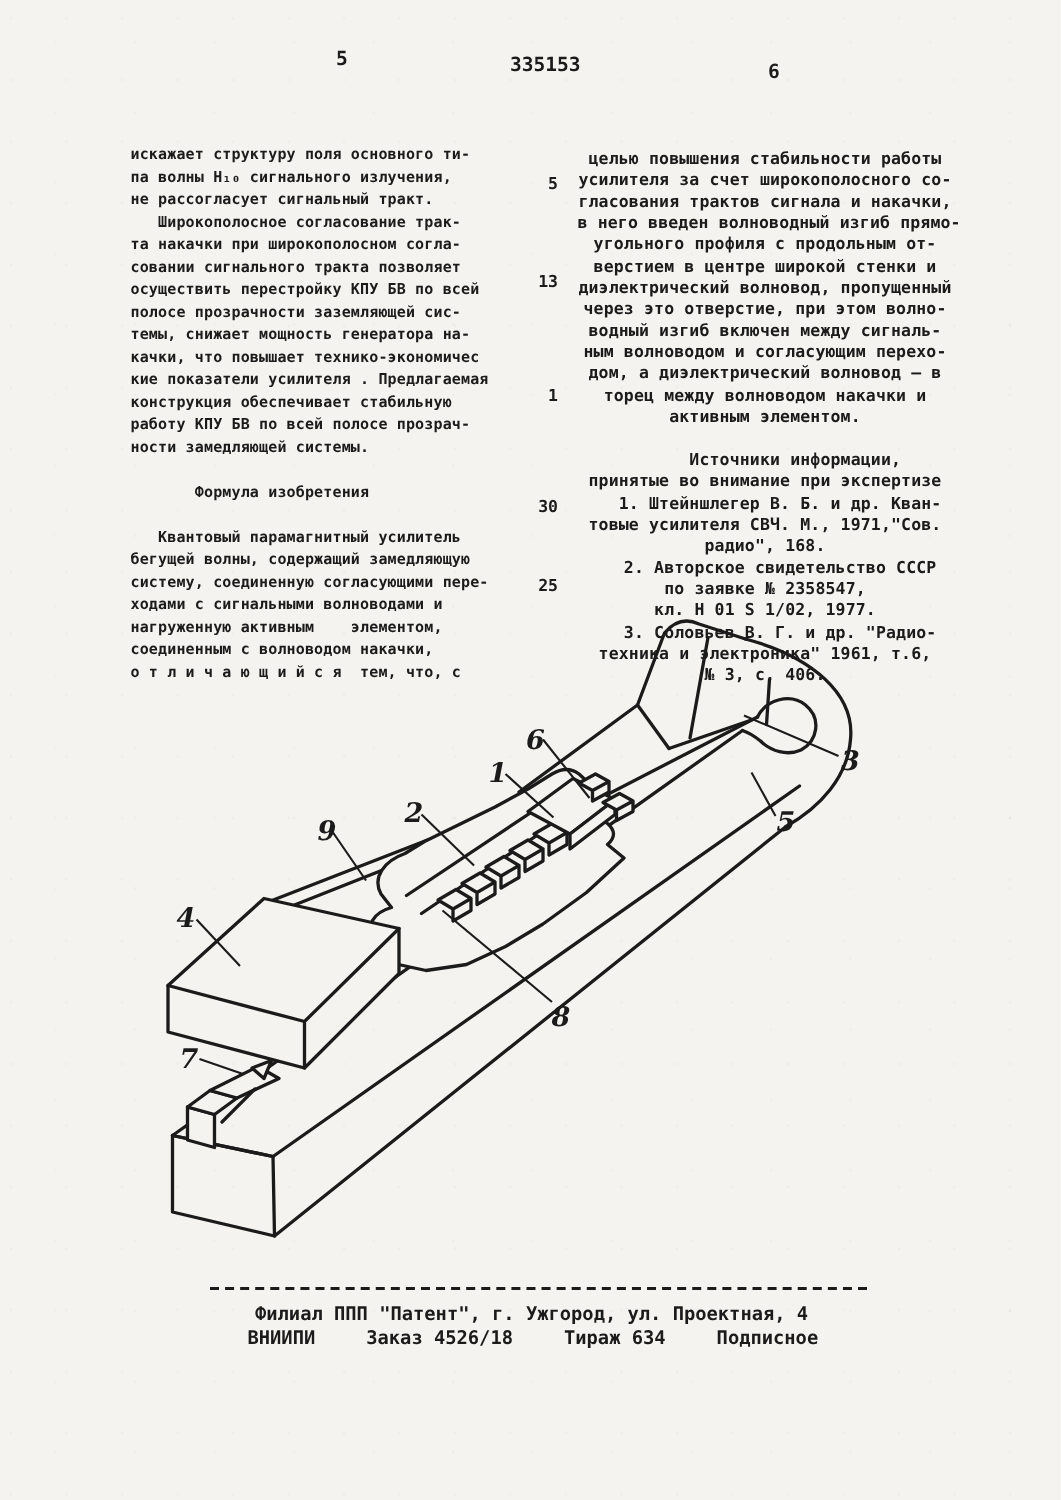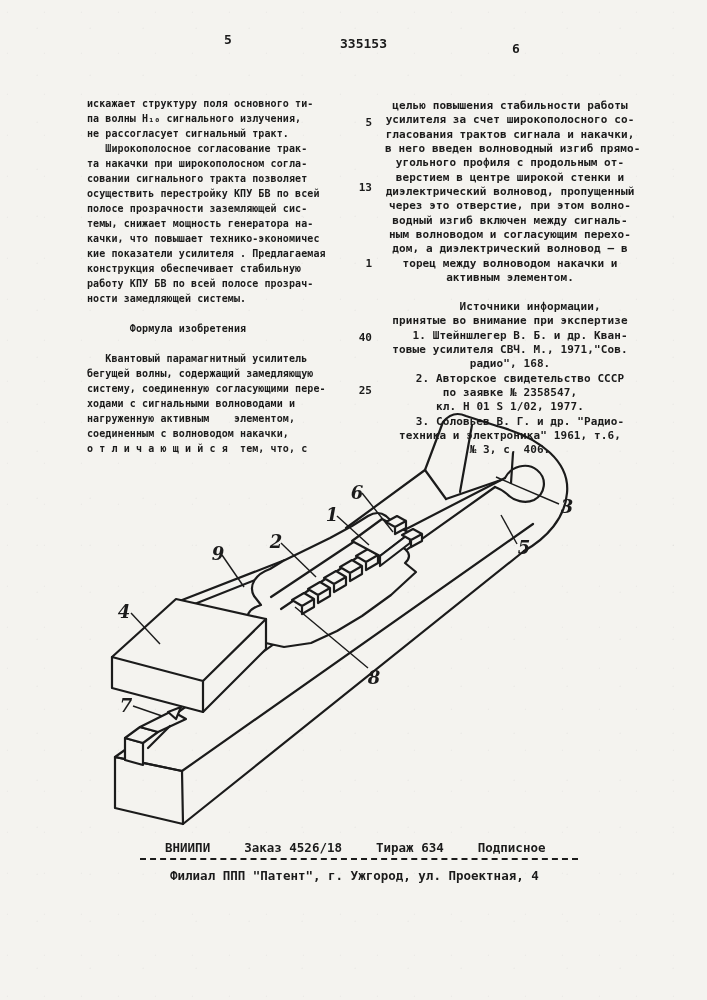--- a/index.html
+++ b/index.html
@@ -18,39 +18,39 @@
   .hdr{position:absolute;font-weight:bold;font-size:13px;}
   .col{position:absolute;font-weight:bold;white-space:pre;}
   .col .line{white-space:pre;}
   .col-left{left:87px;top:51px;width:272px;font-size:10px;line-height:15px;letter-spacing:0.1px;}
   .col-right{left:385px;top:56px;width:250px;font-size:11px;line-height:14.35px;letter-spacing:0.1px;text-align:center;}
   .gutter{position:absolute;left:346px;top:0;width:26px;text-align:right;
           font-weight:bold;font-size:11px;}
   .gutter span{position:absolute;right:0;}
   .fig{position:absolute;left:0;top:0;}
   .footer{position:absolute;left:0;top:0;width:707px;font-weight:bold;font-size:12.5px;}
-  .footer .f1{position:absolute;top:840px;left:165px;white-space:pre;}
+  .footer .f1{position:absolute;top:884px;left:165px;white-space:pre;}
   .footer .f1 b{font-weight:bold;margin-right:34px;}
   .footer .sep{position:absolute;top:858px;left:140px;width:438px;border-top:2.5px dashed #1b1b1b;}
   .footer .f2{position:absolute;top:868px;left:170px;white-space:pre;}
 </style>
 </head>
 <body>
 
 <div class="page">
 
   <div class="hdr" style="left:224px;top:32px">5</div>
   <div class="hdr" style="left:340px;top:36px">335153</div>
   <div class="hdr" style="left:512px;top:41px">6</div>
 
   <div class="gutter">
     <span style="top:116px">5</span>
     <span style="top:181px">13</span>
     <span style="top:257px">1</span>
-    <span style="top:331px">40</span>
+    <span style="top:331px">30</span>
     <span style="top:384px">25</span>
   </div>
 
   <div class="col col-left">
     
   <div class="line">искажает структуру поля основного ти-</div><div class="line">па волны Н₁₀ сигнального излучения,</div><div class="line">не рассогласует сигнальный тракт.</div><div class="line">   Широкополосное согласование трак-</div><div class="line">та накачки при широкополосном согла-</div><div class="line">совании сигнального тракта позволяет</div><div class="line">осуществить перестройку КПУ БВ по всей</div><div class="line">полосе прозрачности заземляющей сис-</div><div class="line">темы, снижает мощность генератора на-</div><div class="line">качки, что повышает технико-экономичес</div><div class="line">кие показатели усилителя . Предлагаемая</div><div class="line">конструкция обеспечивает стабильную</div><div class="line">работу КПУ БВ по всей полосе прозрач-</div><div class="line">ности замедляющей системы.</div><div class="line">&nbsp;</div><div class="line">       Формула изобретения</div><div class="line">&nbsp;</div><div class="line">   Квантовый парамагнитный усилитель</div><div class="line">бегущей волны, содержащий замедляющую</div><div class="line">систему, соединенную согласующими пере-</div><div class="line">ходами с сигнальными волноводами и</div><div class="line">нагруженную активным    элементом,</div><div class="line">соединенным с волноводом накачки,</div><div class="line">о т л и ч а ю щ и й с я  тем, что, с</div></div>
 
   <div class="col col-right">
     
   <div class="line">целью повышения стабильности работы</div><div class="line">усилителя за счет широкополосного со-</div><div class="line">гласования трактов сигнала и накачки,</div><div class="line">в него введен волноводный изгиб прямо-</div><div class="line">угольного профиля с продольным от-</div><div class="line">верстием в центре широкой стенки и</div><div class="line">диэлектрический волновод, пропущенный</div><div class="line">через это отверстие, при этом волно-</div><div class="line">водный изгиб включен между сигналь-</div><div class="line">ным волноводом и согласующим перехо-</div><div class="line">дом, а диэлектрический волновод — в</div><div class="line">торец между волноводом накачки и</div><div class="line">активным элементом.</div><div class="line">&nbsp;</div><div class="line">      Источники информации,</div><div class="line">принятые во внимание при экспертизе</div><div class="line">   1. Штейншлегер В. Б. и др. Кван-</div><div class="line">товые усилителя СВЧ. М., 1971,"Сов.</div><div class="line">радио", 168.</div><div class="line">   2. Авторское свидетельство СССР</div><div class="line">по заявке № 2358547,</div><div class="line">кл. Н 01 S 1/02, 1977.</div><div class="line">   3. Соловьев В. Г. и др. "Радио-</div><div class="line">техника и электроника" 1961, т.6,</div><div class="line">№ 3, с. 406.</div></div>

